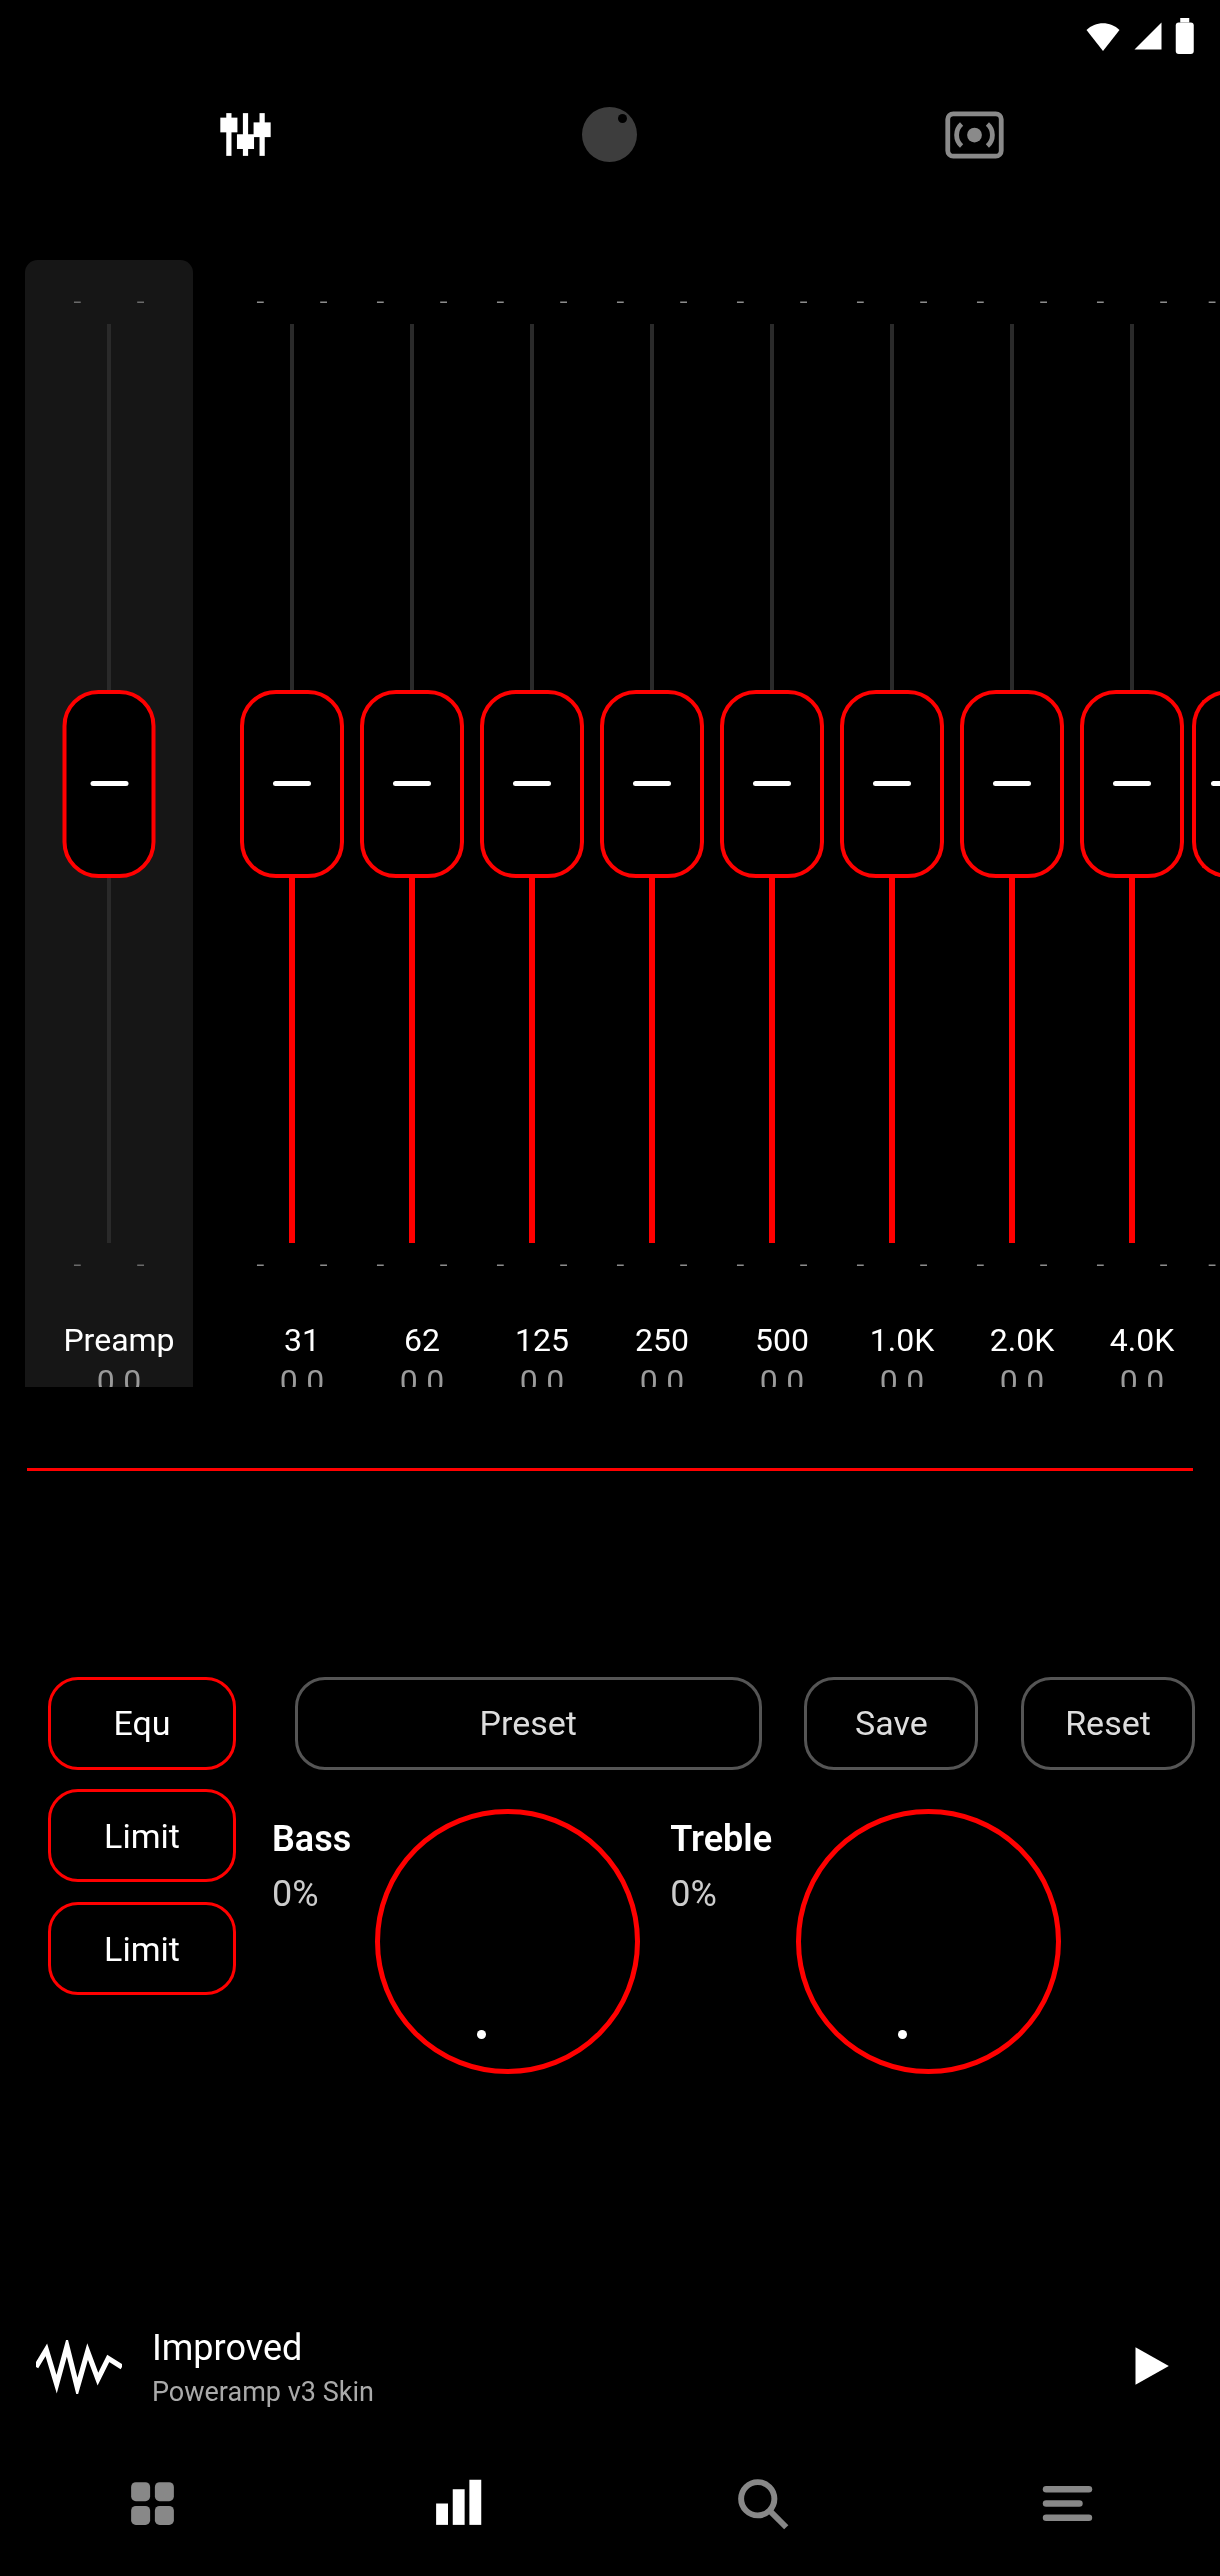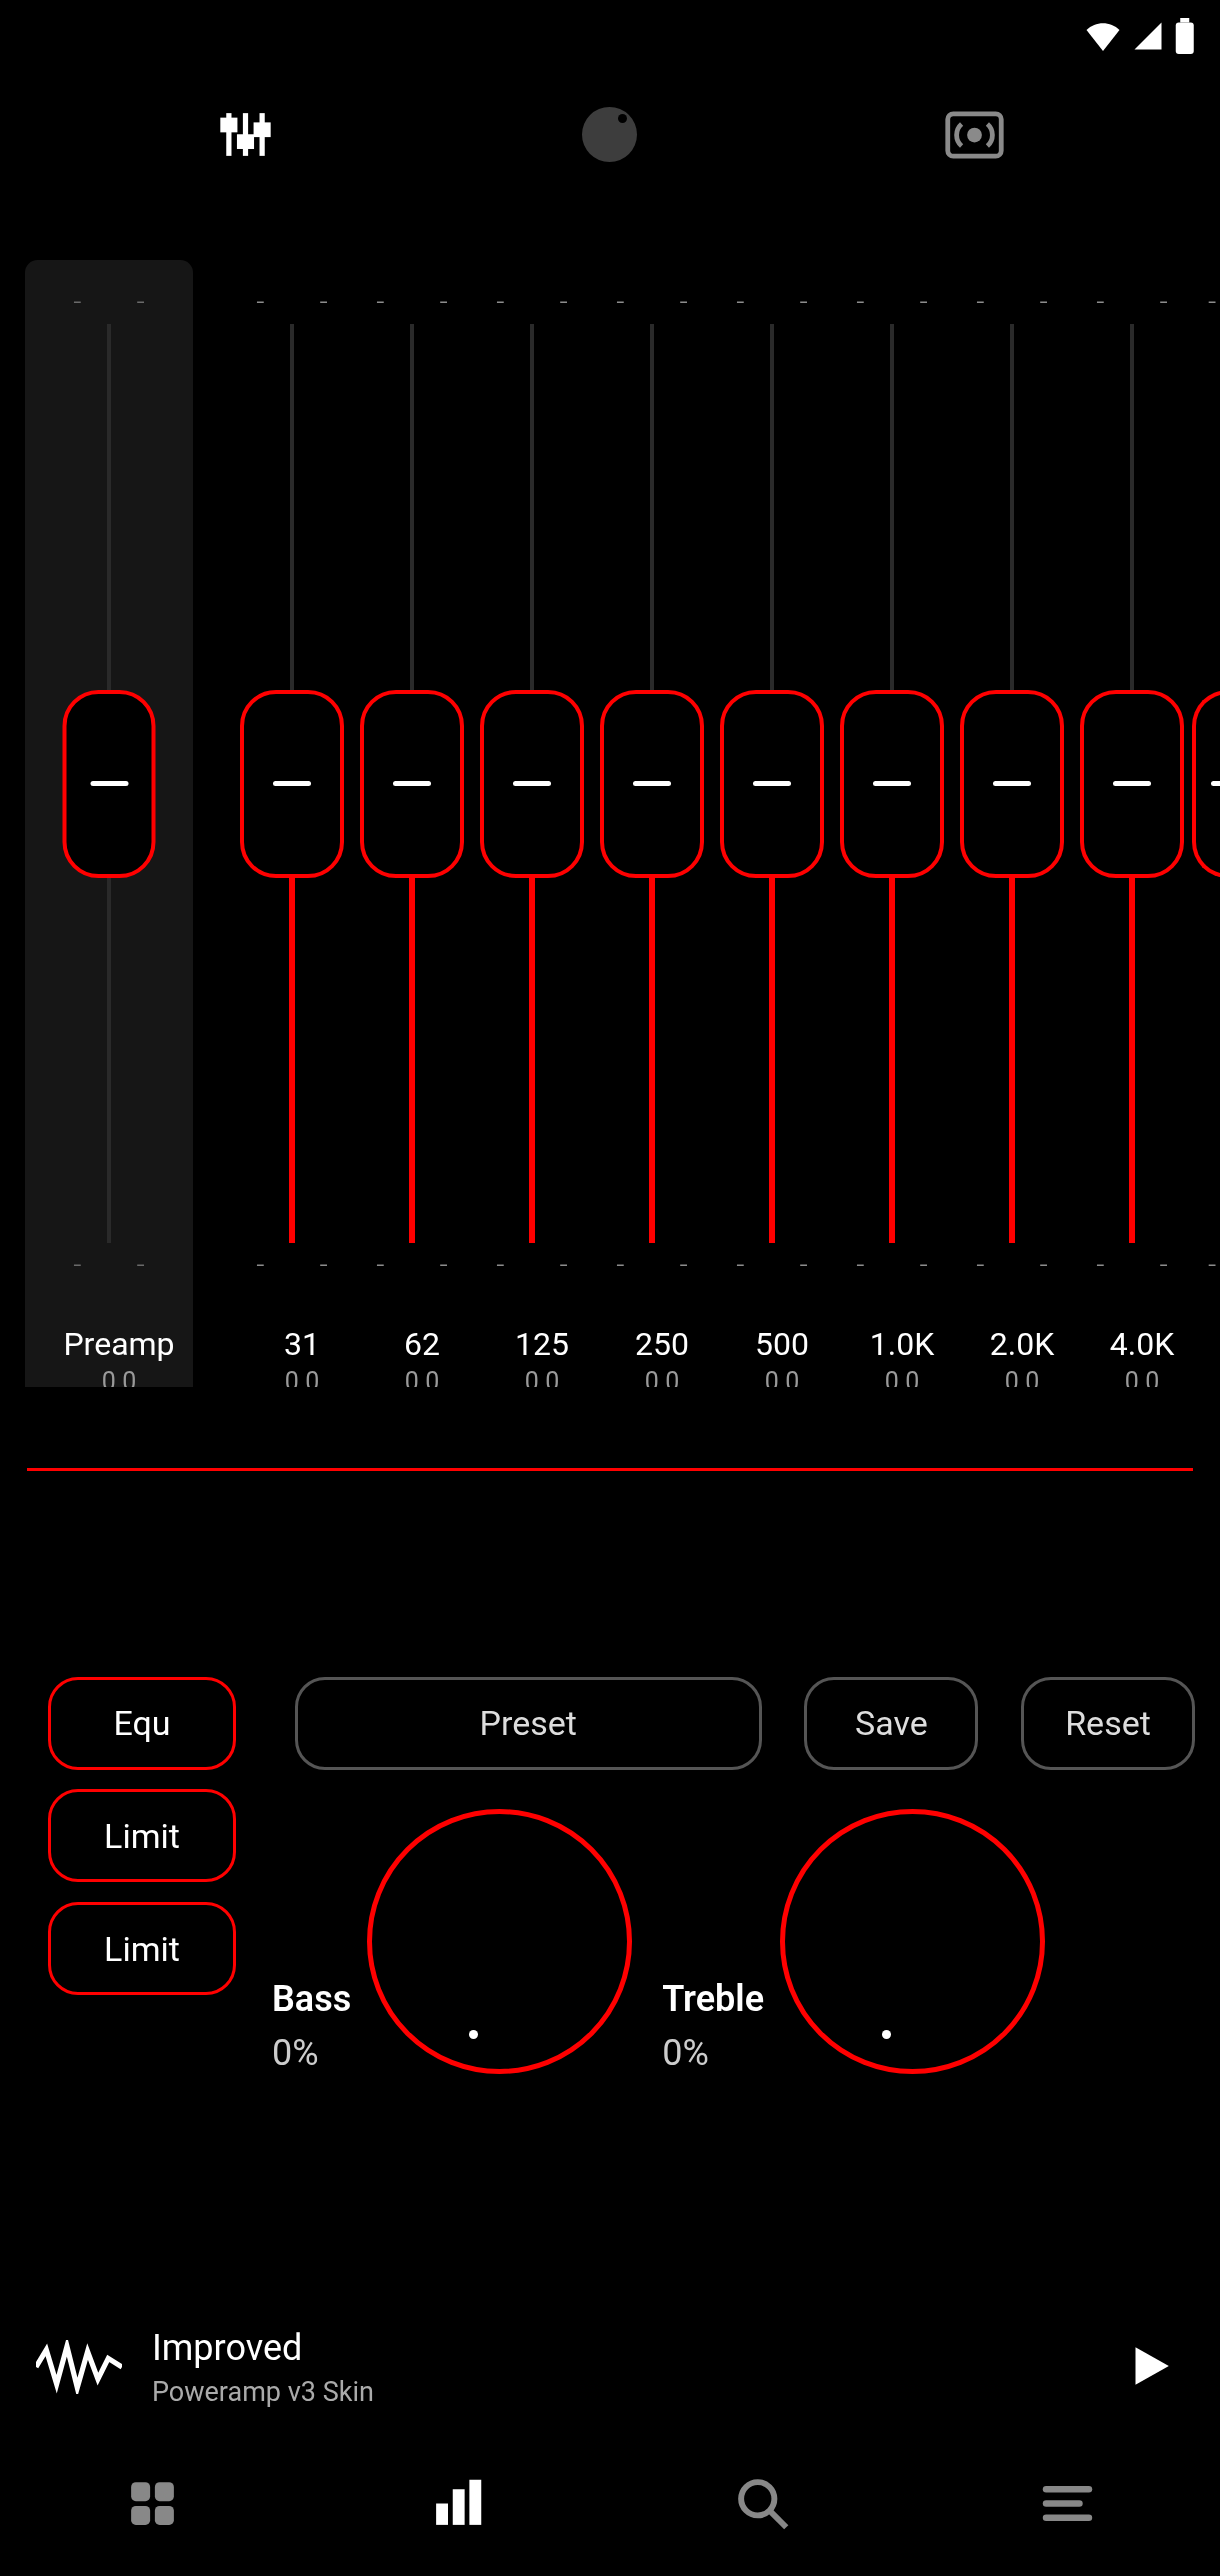--- a/index.html
+++ b/index.html
@@ -145,21 +145,21 @@
   .band-labels {
     height: 107px;
     display: flex;
     flex-direction: column;
     align-items: center;
     justify-content: center;
     gap: 3.6px;
     margin-left: 20px;
   }
   .band-name { font-size: 32px; color: #fff; }
-  .band-val  { font-size: 25px; color: #9a9a9a; }
+  .band-val  { font-size: 32px; color: #9a9a9a; }
 
   
   .red-divider {
     margin: 81px 27px 0 27px;
     height: 2.7px;
     background: #f00;
   }
 
   
   .controls {
@@ -195,22 +195,22 @@
   }
 
   .knobs-row {
     display: flex;
     gap: 30px;
     align-items: flex-start;
     padding-top: 12.5px;
   }
   .knob-block {
     display: flex;
-    gap: 16px;
-    align-items: flex-end;
+    gap: 24px;
+    align-items: flex-start;
   }
   .knob-text { display:flex; flex-direction:column; gap:12.5px; padding-top:9px; }
   .knob-label { font-size: 36px; font-weight: 600; }
   .knob-val   { font-size: 36px; color: #ccc; }
   .knob {
     width: 265px;
     height: 265px;
     border: 5.4px solid #f00;
     border-radius: 50%;
     position: relative;

